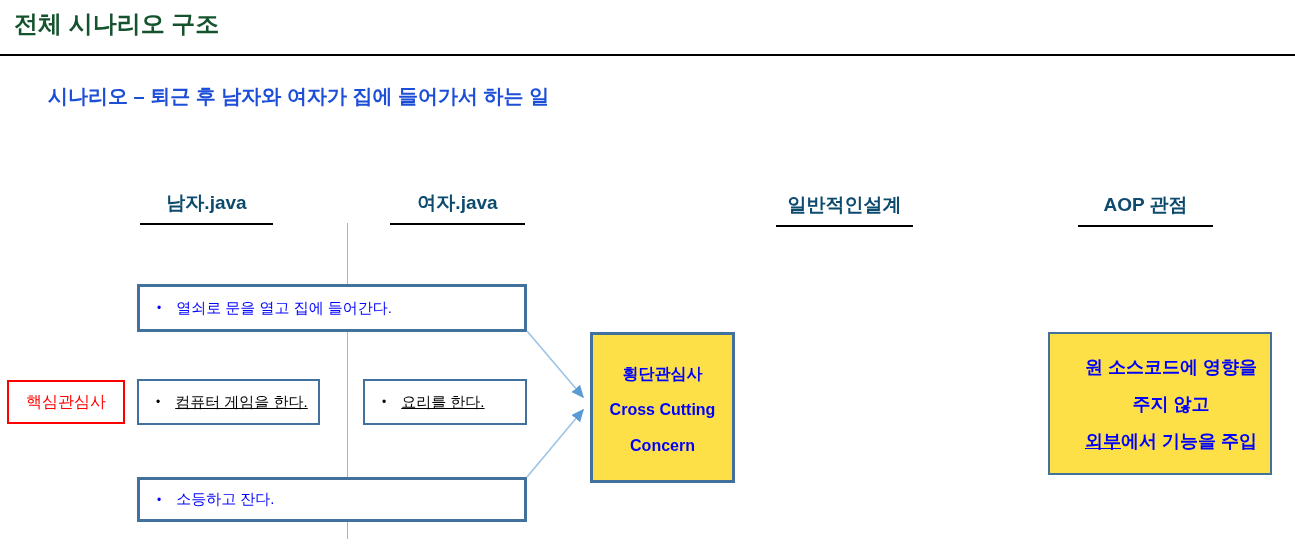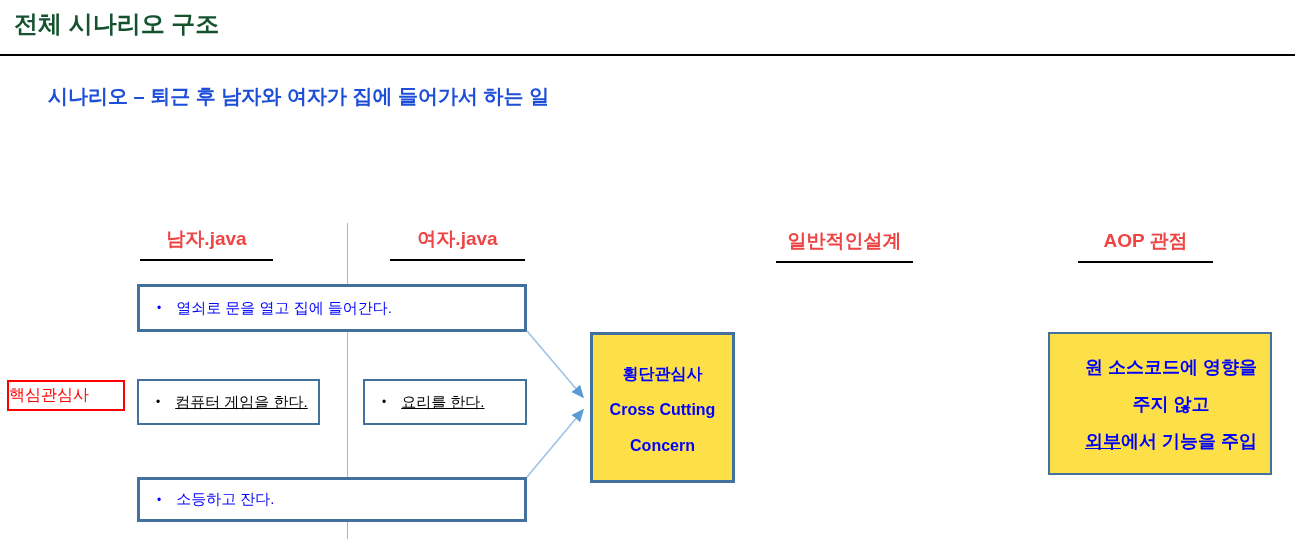--- a/index.html
+++ b/index.html
@@ -12,32 +12,32 @@
   }
   *{margin:0;padding:0;box-sizing:border-box;}
   html,body{width:1295px;height:554px;background:#FFFFFF;
     font-family:"Liberation Sans","DejaVu Sans",sans-serif;}
   .slide{position:relative;width:1295px;height:554px;background:#FFFFFF;overflow:hidden;}
 
   .slide-title{position:absolute;left:14px;top:8px;font-size:24px;font-weight:bold;color:#14532d;}
   .title-rule{position:absolute;left:0;top:54px;width:1295px;height:0;border-top:2px solid #000;}
   .slide-subtitle{position:absolute;left:48px;top:83px;font-size:20px;font-weight:bold;color:#1d4ed8;}
 
-  .col-header{position:absolute;text-align:center;font-size:19px;font-weight:bold;color:#ef4444;
-    border-bottom:2px solid #000;padding-bottom:7px;margin-top:36px;}
+  .col-header{position:absolute;text-align:center;font-size:19px;font-weight:bold;color:#0c4a6e;
+    border-bottom:2px solid #000;padding-bottom:7px;}
   .hdr-man{left:140px;top:190px;width:133px;}
   .hdr-woman{left:390px;top:190px;width:135px;}
   .hdr-general{left:776px;top:192px;width:137px;}
   .hdr-aop{left:1078px;top:192px;width:135px;}
 
   .v-divider{position:absolute;left:347px;top:223px;width:1px;height:316px;background:var(--divider-gray);}
 
-  .red-box{position:absolute;left:7px;top:380px;width:118px;height:31px;
+  .red-box{position:absolute;left:7px;top:380px;width:118px;height:44px;
     border:2px solid var(--accent-red);color:var(--accent-red);
-    display:flex;align-items:center;justify-content:flex-start;font-size:16px;}
+    display:flex;align-items:center;justify-content:center;font-size:16px;}
 
   .task-box{position:absolute;border:3px solid var(--box-border);background:#FFF;
     display:flex;align-items:center;font-size:15px;padding-left:17px;}
   .task-box .bullet{font-size:12px;margin-right:15px;}
   .box-enter{left:137px;top:284px;width:390px;height:48px;color:var(--text-blue);}
   .box-game{left:137px;top:379px;width:183px;height:46px;color:#000;border-width:2px;}
   .box-cook{left:363px;top:379px;width:164px;height:46px;color:#000;border-width:2px;}
   .box-sleep{left:137px;top:477px;width:390px;height:45px;color:var(--text-blue);}
   .task-underline{text-decoration:underline;text-align:center;}
 

